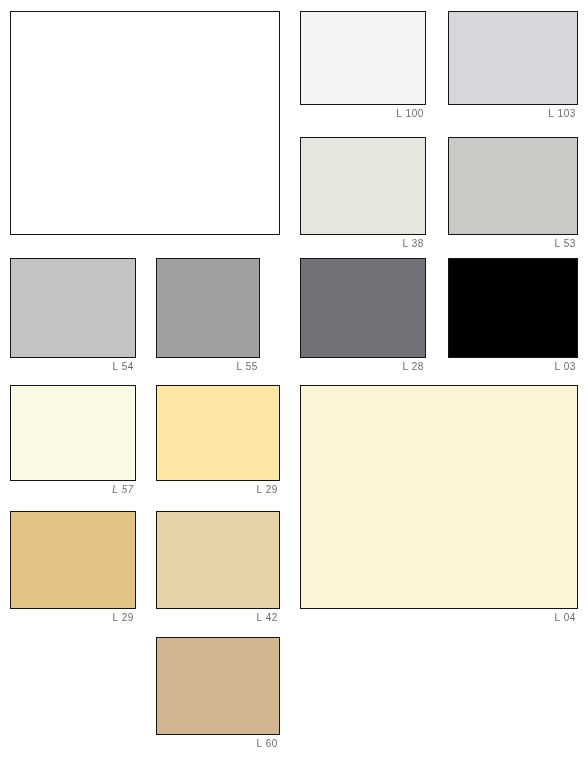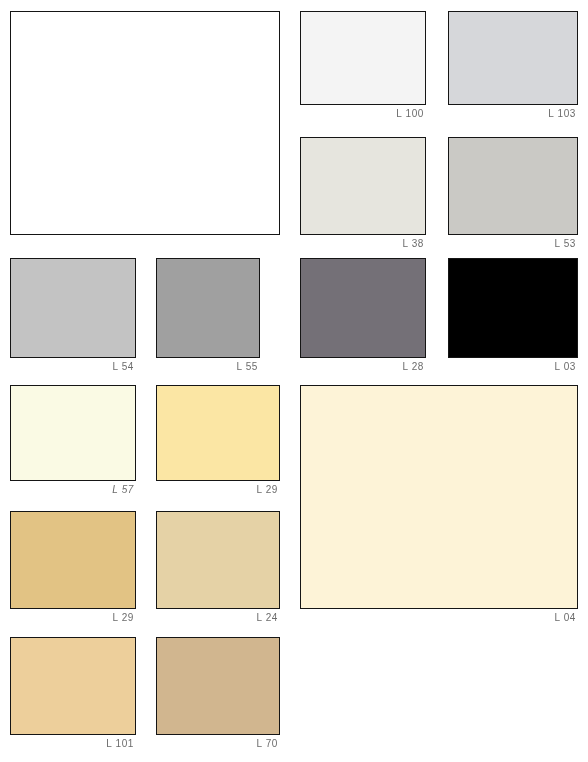--- a/index.html
+++ b/index.html
@@ -137,28 +137,22 @@
     </div>
     <div class="swatch-cell" style="left: 10px; top: 511px; width: 126px; height: 116px;">
       <div class="swatch-chip" style="background: rgb(226, 195, 132); border-color: rgb(21, 21, 21);"></div>
       <div class="swatch-label-bar">
         <span class="swatch-label" style="color: rgb(107, 107, 107);">L 29</span>
       </div>
     </div>
     <div class="swatch-cell" style="left: 156px; top: 511px; width: 124px; height: 116px;">
       <div class="swatch-chip" style="background: rgb(229, 210, 166); border-color: rgb(21, 21, 21);"></div>
       <div class="swatch-label-bar">
-        <span class="swatch-label" style="color: rgb(107, 107, 107);">L 24</span>
-      </div>
-    </div>
-    <div class="swatch-cell" style="left: 10px; top: 637px; width: 126px; height: 116px;">
-      <div class="swatch-chip" style="background: rgb(237, 207, 155); border-color: rgb(21, 21, 21);"></div>
-      <div class="swatch-label-bar">
-        <span class="swatch-label" style="color: rgb(107, 107, 107);">L 101</span>
+        <span class="swatch-label" style="color: rgb(107, 107, 107);">L 42</span>
       </div>
     </div>
     <div class="swatch-cell" style="left: 156px; top: 637px; width: 124px; height: 116px;">
       <div class="swatch-chip" style="background: rgb(209, 182, 143); border-color: rgb(21, 21, 21);"></div>
       <div class="swatch-label-bar">
-        <span class="swatch-label" style="color: rgb(107, 107, 107);">L 70</span>
+        <span class="swatch-label" style="color: rgb(107, 107, 107);">L 60</span>
       </div>
     </div>
   </div>
 
 </body></html>

